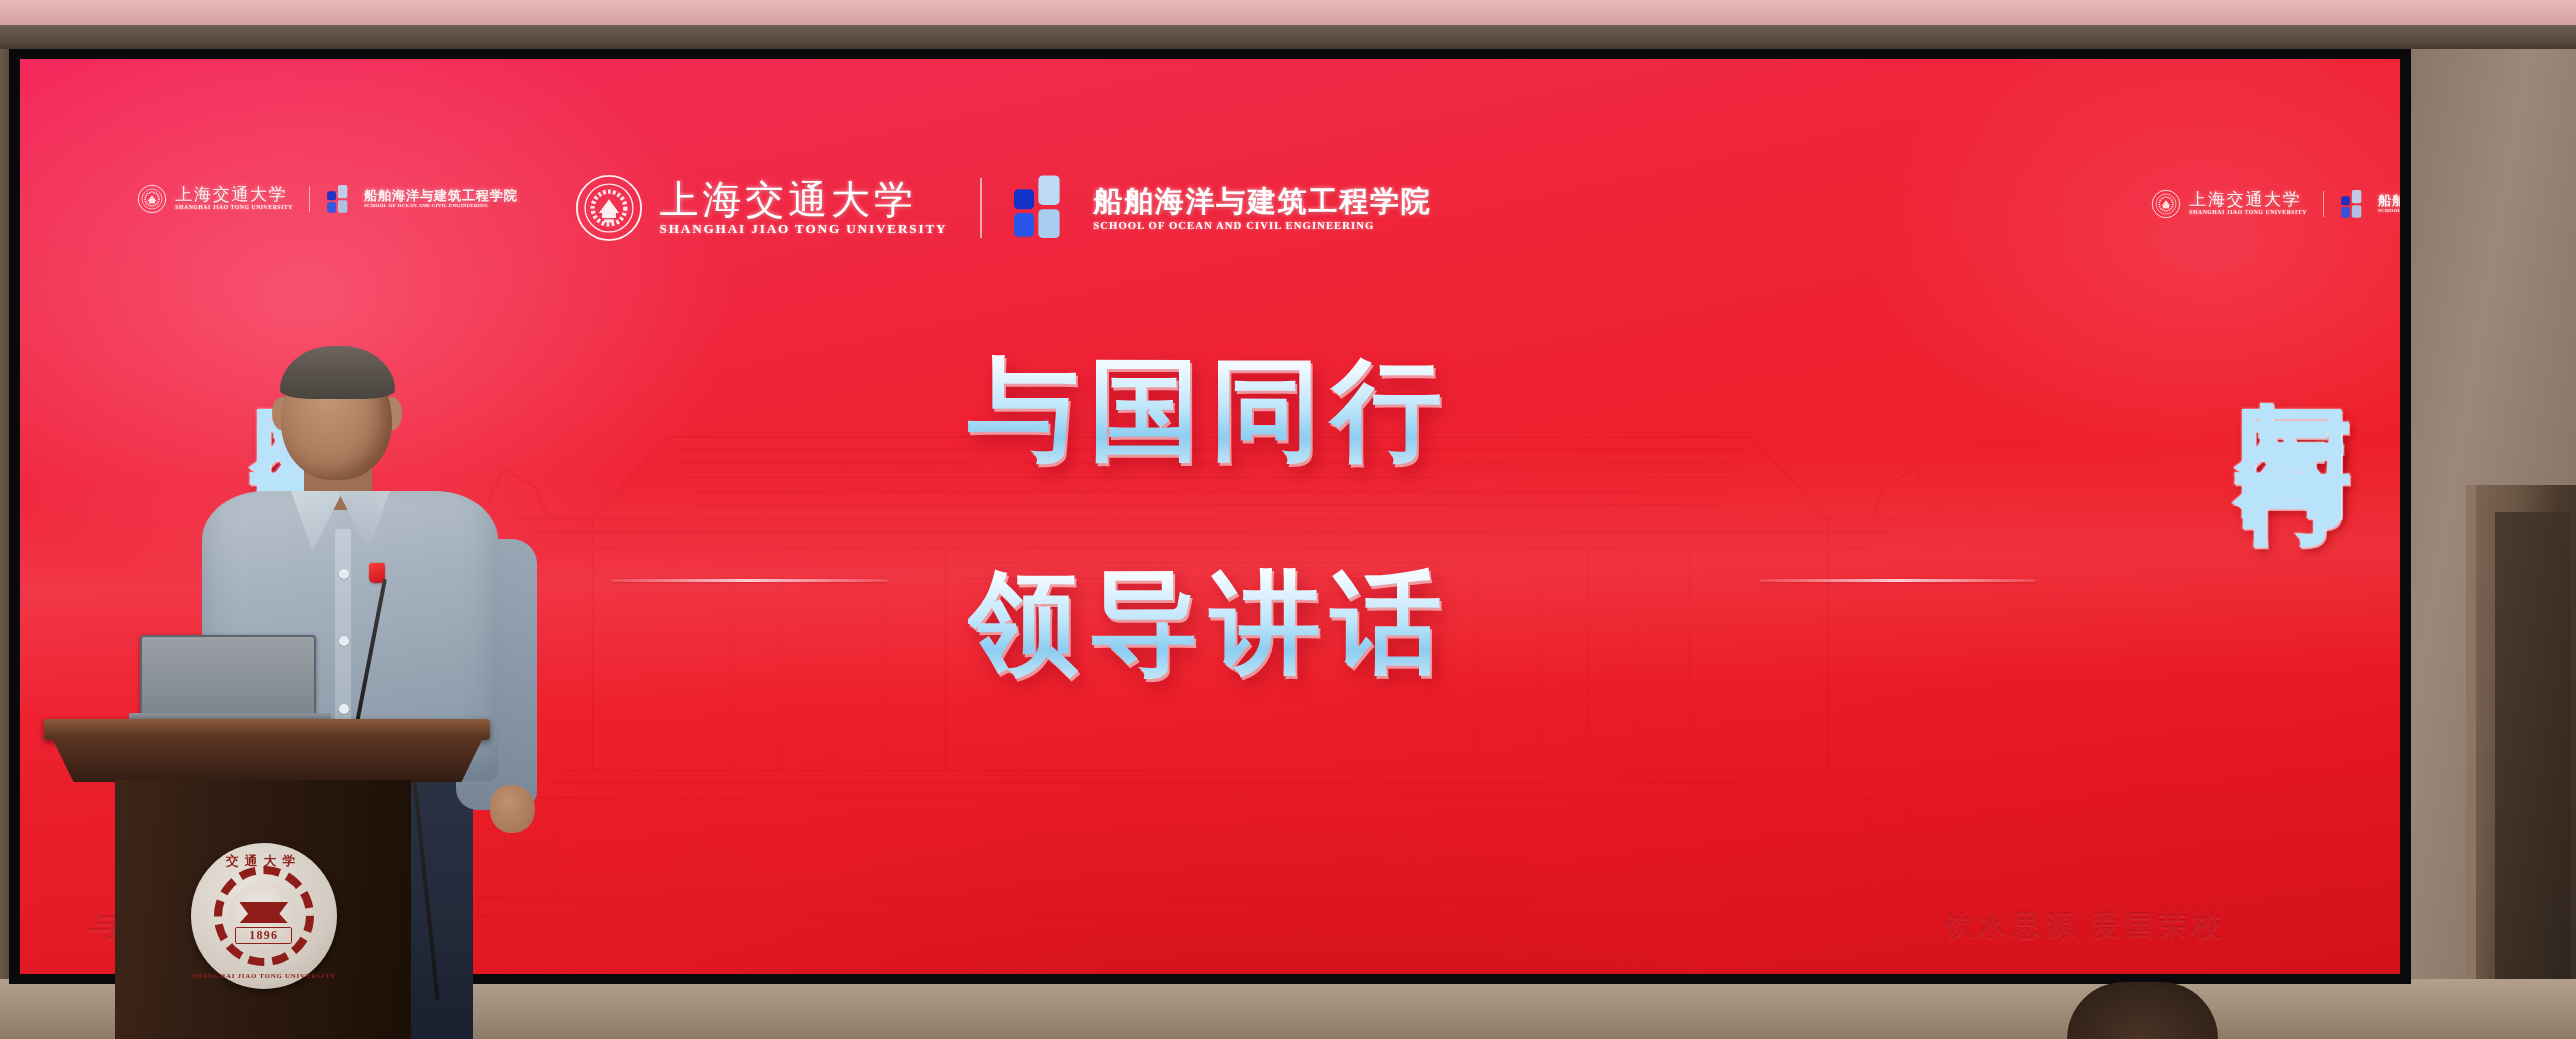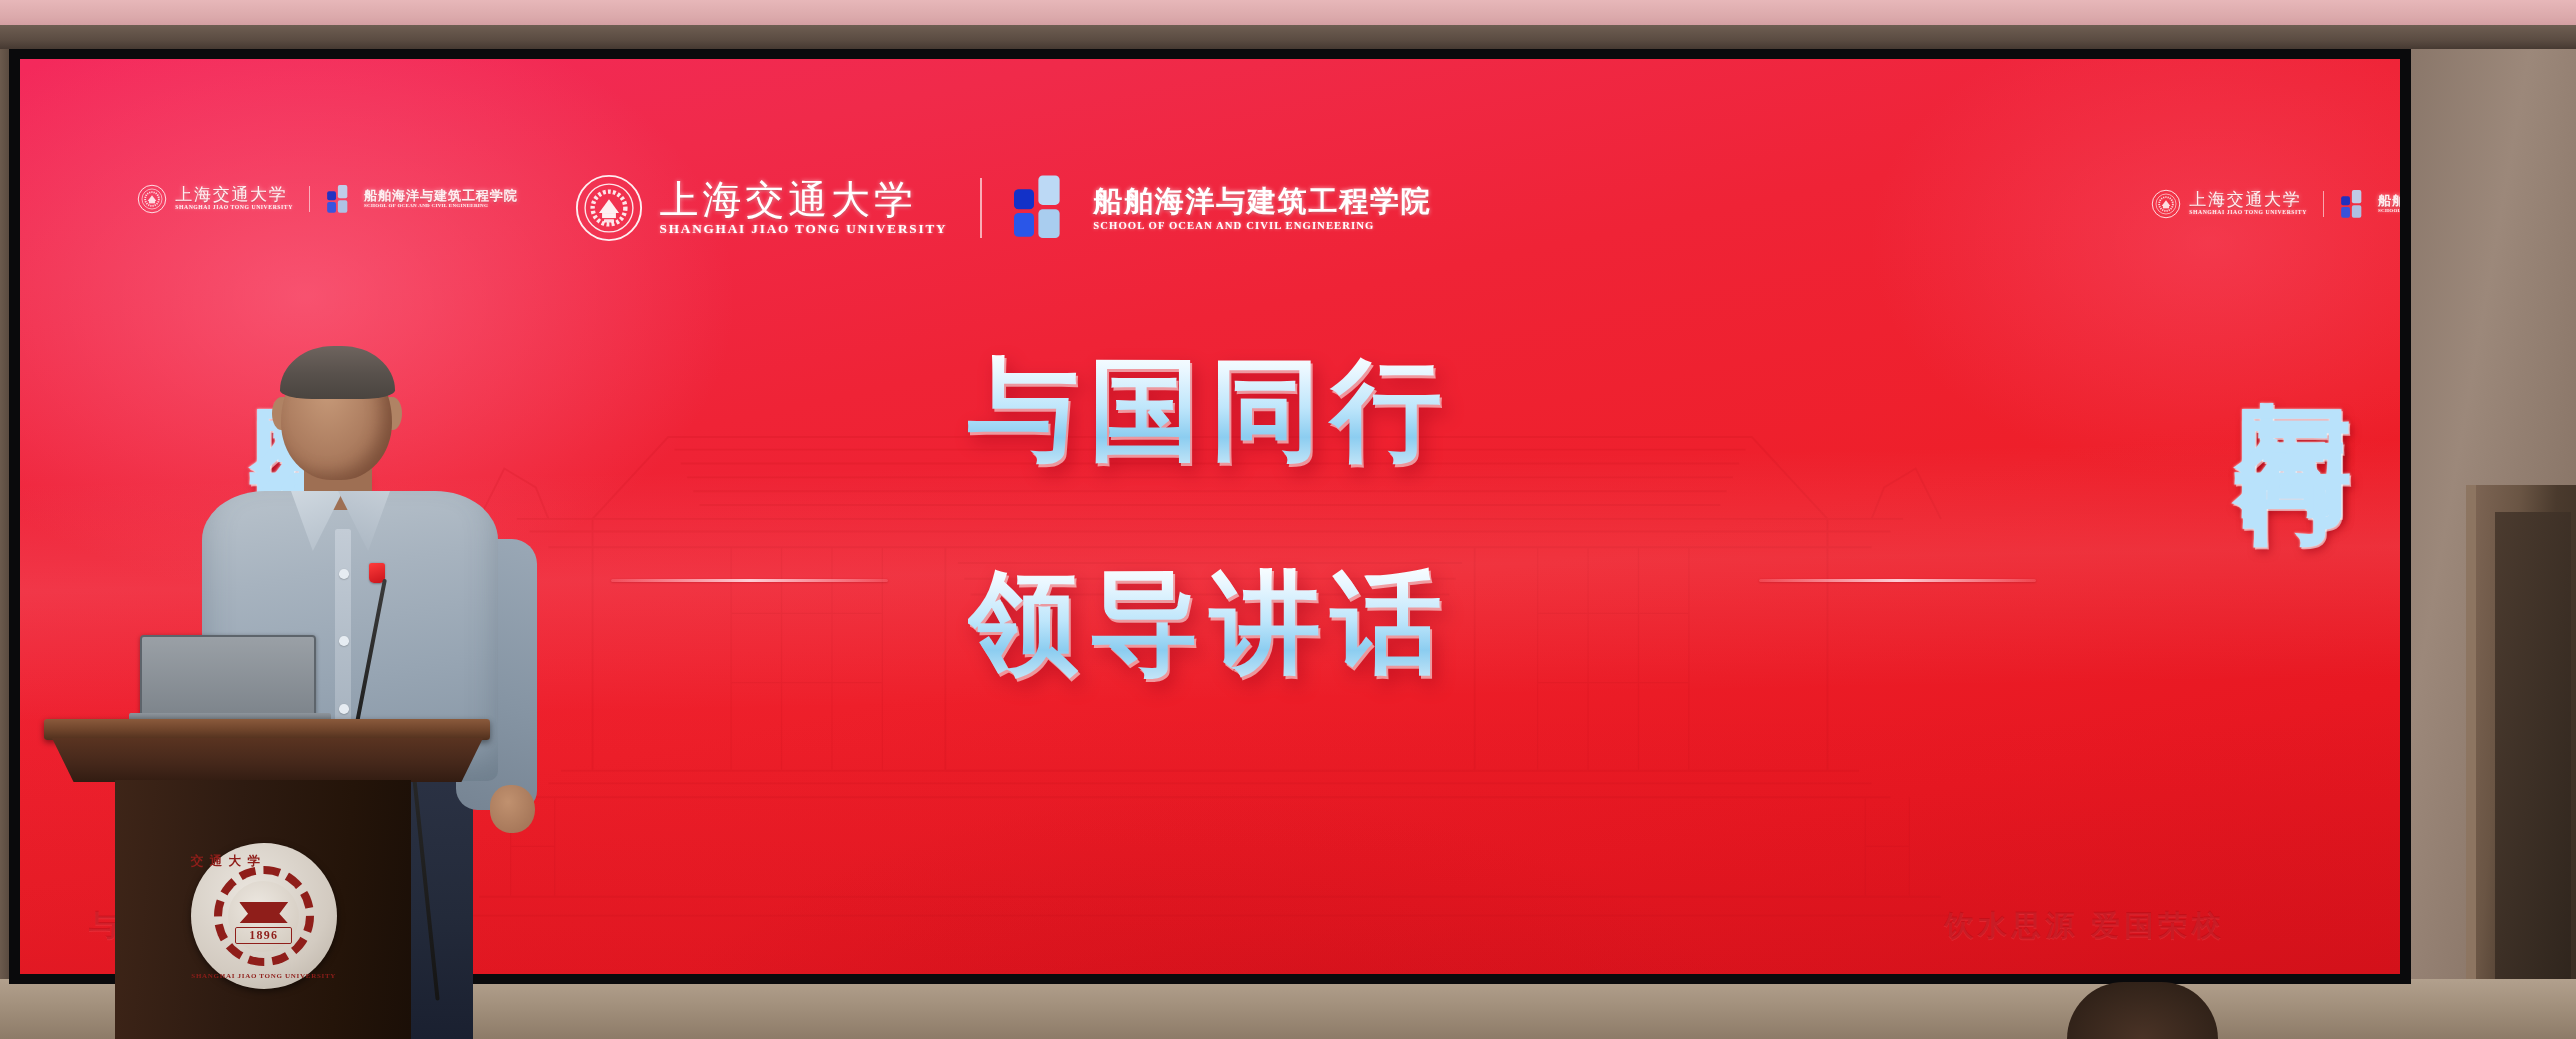--- a/index.html
+++ b/index.html
@@ -327,21 +327,21 @@
     font-family:"Liberation Serif", serif; font-weight:700;
     font-size:12px; color:#8f1e1a; letter-spacing:.1em;
     border:1.3px solid #8f1e1a; border-radius:1.9px; padding:0 13px; margin-bottom:7.6px;
   }
   .pe-anvil {
     position:absolute; left:50%; top:28px; transform:translateX(-50%);
     width:49px; height:21.4px; background:#8f1e1a;
     clip-path:polygon(0 0,100% 0,82% 55%,100% 100%,0 100%,18% 55%);
   }
   .pe-cn-top {
-    position:absolute; top:10px; left:0; right:0; text-align:left;
+    position:absolute; top:10px; left:0; right:0; text-align:center;
     font-family:"Liberation Serif", serif; font-weight:700;
     font-size:12.6px; color:#8f1e1a; letter-spacing:.5em;
   }
   .pe-en-bot {
     position:absolute; bottom:8.8px; left:0; right:0; text-align:center;
     font-family:"Liberation Serif", serif; font-weight:700;
     font-size:7px; color:#8f1e1a; letter-spacing:.1em;
   }
 
   

